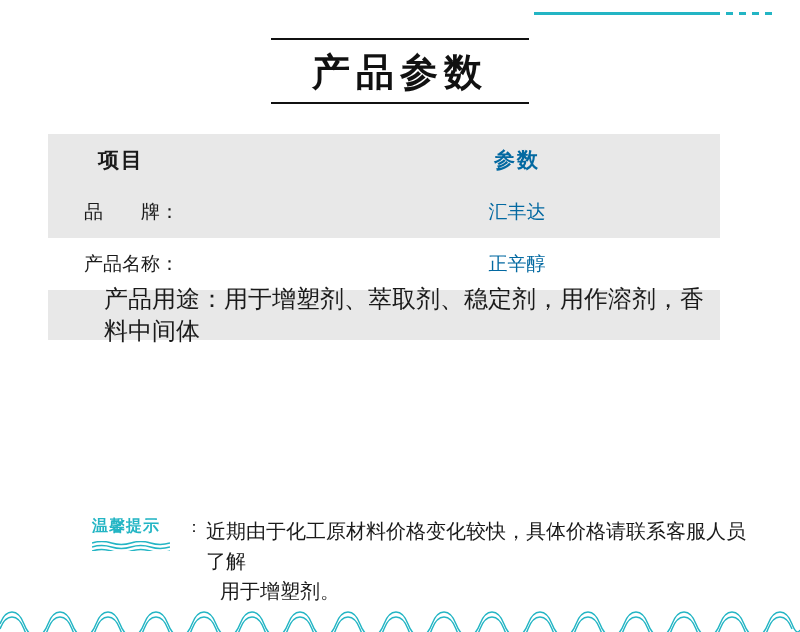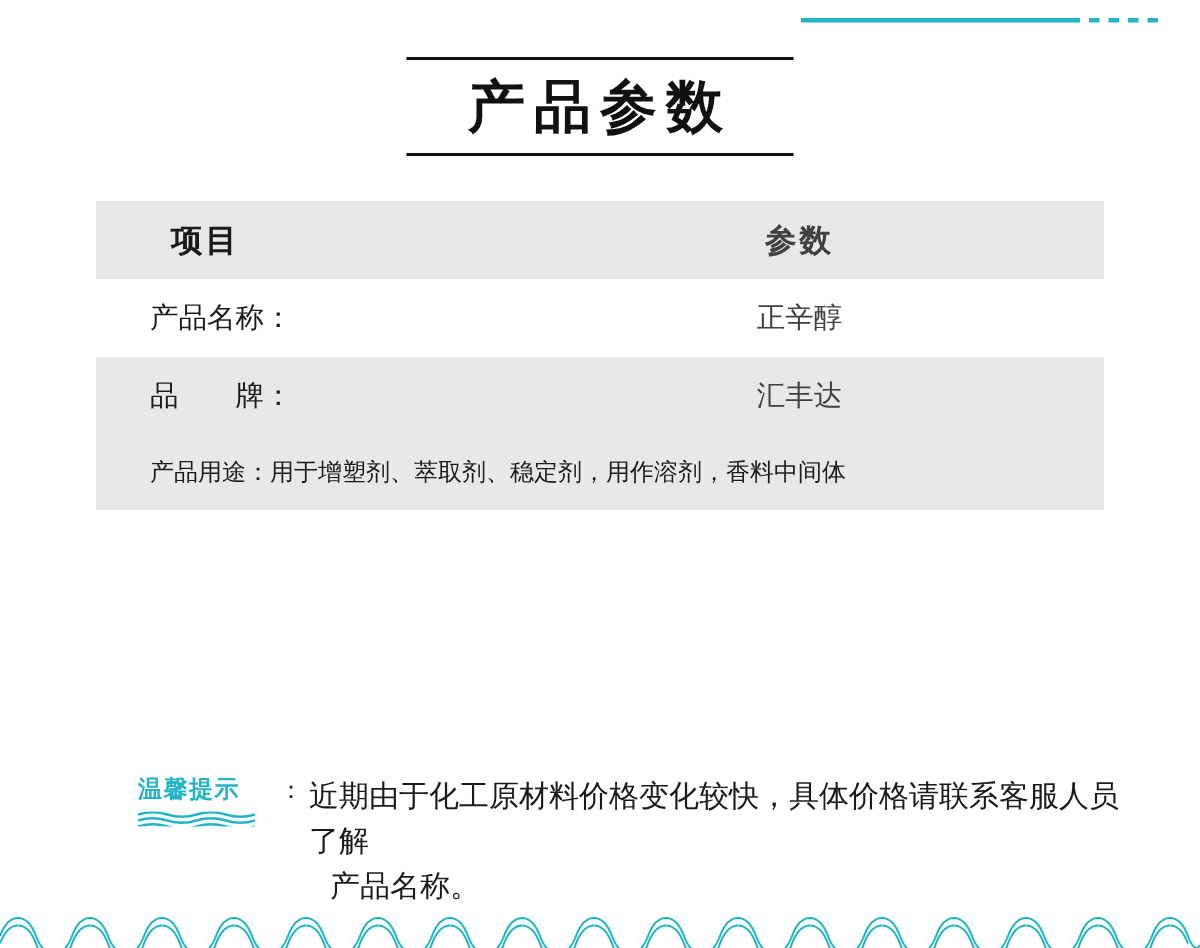--- a/index.html
+++ b/index.html
@@ -74,21 +74,21 @@
     font-weight: 700;
     color: #111;
     padding: 4px 0 2px 0;
     font-family: Liberation Sans, sans-serif;
   }
 
   
   .table {
     position: absolute;
     top: 134px;
-    left: 64px;
+    left: 48px;
     width: 672px;
     font-family: Liberation Mono, monospace;
   }
   .row {
     display: flex;
     align-items: center;
     height: 52px;
     box-sizing: border-box;
   }
   .row.shaded {
@@ -102,40 +102,40 @@
     padding-left: 36px;
     box-sizing: border-box;
     font-size: 19px;
     color: #1a1a1a;
     white-space: pre;
   }
   .cell-value {
     flex: 1;
     text-align: center;
     font-size: 19px;
-    color: #404040;
+    color: #0369a1;
     padding-right: 20px;
   }
   .row.header .cell-label,
   .row.header .cell-value {
     font-weight: 700;
     font-size: 21px;
     letter-spacing: 2px;
   }
   .row.header .cell-label {
     padding-left: 50px;
   }
   .row.wide {
     height: 50px;
   }
   .row.wide .cell-full {
     width: 100%;
-    padding-left: 36px;
+    padding-left: 56px;
     box-sizing: border-box;
-    font-size: 16px;
+    font-size: 24px;
     color: #1a1a1a;
   }
 
   
   .note {
     position: absolute;
     top: 516px;
     left: 64px;
     width: 690px;
     display: flex;
@@ -207,28 +207,28 @@
     <div class="title-line"></div>
   </div>
 
   <div class="table">
 
     <div class="row header shaded">
       <div class="cell-label">项目</div>
       <div class="cell-value">参数</div>
     </div>
 
+    <div class="row shaded">
+      <div class="cell-label">品　　牌：</div>
+      <div class="cell-value">汇丰达</div>
+    </div>
+
     <div class="row plain">
       <div class="cell-label">产品名称：</div>
       <div class="cell-value">正辛醇</div>
-    </div>
-
-    <div class="row shaded">
-      <div class="cell-label">品　　牌：</div>
-      <div class="cell-value">汇丰达</div>
     </div>
 
 
 
 
     <div class="row wide shaded">
       <div class="cell-full">产品用途：用于增塑剂、萃取剂、稳定剂，用作溶剂，香料中间体</div>
     </div>
 
   </div>
@@ -238,21 +238,21 @@
       <div class="tag-text">温馨提示</div>
       <svg class="wave" viewBox="0 0 78 10" preserveAspectRatio="none">
         <path d="M0 2 Q 9.75 -1 19.5 2 T 39 2 T 58.5 2 T 78 2" fill="none" stroke="#23b5c4" stroke-width="1.6"></path>
         <path d="M0 6 Q 9.75 3 19.5 6 T 39 6 T 58.5 6 T 78 6" fill="none" stroke="#23b5c4" stroke-width="1.6"></path>
         <path d="M0 10 Q 9.75 7 19.5 10 T 39 10 T 58.5 10 T 78 10" fill="none" stroke="#23b5c4" stroke-width="1.6"></path>
       </svg>
     </div>
     <div class="note-colon">：</div>
     <div class="note-body">
       <span>近期由于化工原材料价格变化较快，具体价格请联系客服人员了解</span>
-      <span class="line2">产品名称。</span>
+      <span class="line2">用于增塑剂。</span>
     </div>
   </div>
 
   <svg class="bottom-wave" viewBox="0 0 800 30" preserveAspectRatio="none">
     <g fill="none" stroke="#23b5c4" stroke-width="1.4">
       <path d="M0 22 C 6 6, 18 6, 24 22 C 30 38, 42 38, 48 22 C 54 6, 66 6, 72 22 C 78 38, 90 38, 96 22 C 102 6, 114 6, 120 22 C 126 38, 138 38, 144 22 C 150 6, 162 6, 168 22 C 174 38, 186 38, 192 22 C 198 6, 210 6, 216 22 C 222 38, 234 38, 240 22 C 246 6, 258 6, 264 22 C 270 38, 282 38, 288 22 C 294 6, 306 6, 312 22 C 318 38, 330 38, 336 22 C 342 6, 354 6, 360 22 C 366 38, 378 38, 384 22 C 390 6, 402 6, 408 22 C 414 38, 426 38, 432 22 C 438 6, 450 6, 456 22 C 462 38, 474 38, 480 22 C 486 6, 498 6, 504 22 C 510 38, 522 38, 528 22 C 534 6, 546 6, 552 22 C 558 38, 570 38, 576 22 C 582 6, 594 6, 600 22 C 606 38, 618 38, 624 22 C 630 6, 642 6, 648 22 C 654 38, 666 38, 672 22 C 678 6, 690 6, 696 22 C 702 38, 714 38, 720 22 C 726 6, 738 6, 744 22 C 750 38, 762 38, 768 22 C 774 6, 786 6, 792 22 C 795 30, 798 32, 800 28"></path>
       <path d="M0 27 C 6 11, 18 11, 24 27 C 30 43, 42 43, 48 27 C 54 11, 66 11, 72 27 C 78 43, 90 43, 96 27 C 102 11, 114 11, 120 27 C 126 43, 138 43, 144 27 C 150 11, 162 11, 168 27 C 174 43, 186 43, 192 27 C 198 11, 210 11, 216 27 C 222 43, 234 43, 240 27 C 246 11, 258 11, 264 27 C 270 43, 282 43, 288 27 C 294 11, 306 11, 312 27 C 318 43, 330 43, 336 27 C 342 11, 354 11, 360 27 C 366 43, 378 43, 384 27 C 390 11, 402 11, 408 27 C 414 43, 426 43, 432 27 C 438 11, 450 11, 456 27 C 462 43, 474 43, 480 27 C 486 11, 498 11, 504 27 C 510 43, 522 43, 528 27 C 534 11, 546 11, 552 27 C 558 43, 570 43, 576 27 C 582 11, 594 11, 600 27 C 606 43, 618 43, 624 27 C 630 11, 642 11, 648 27 C 654 43, 666 43, 672 27 C 678 11, 690 11, 696 27 C 702 43, 714 43, 720 27 C 726 11, 738 11, 744 27 C 750 43, 762 43, 768 27 C 774 11, 786 11, 792 27"></path>
     </g>
   </svg>
 

